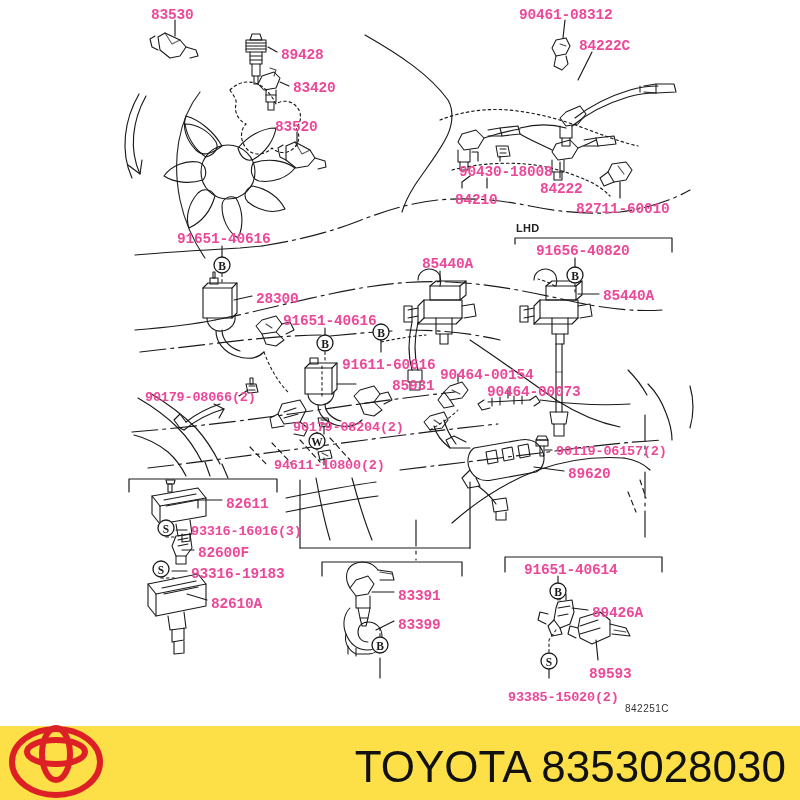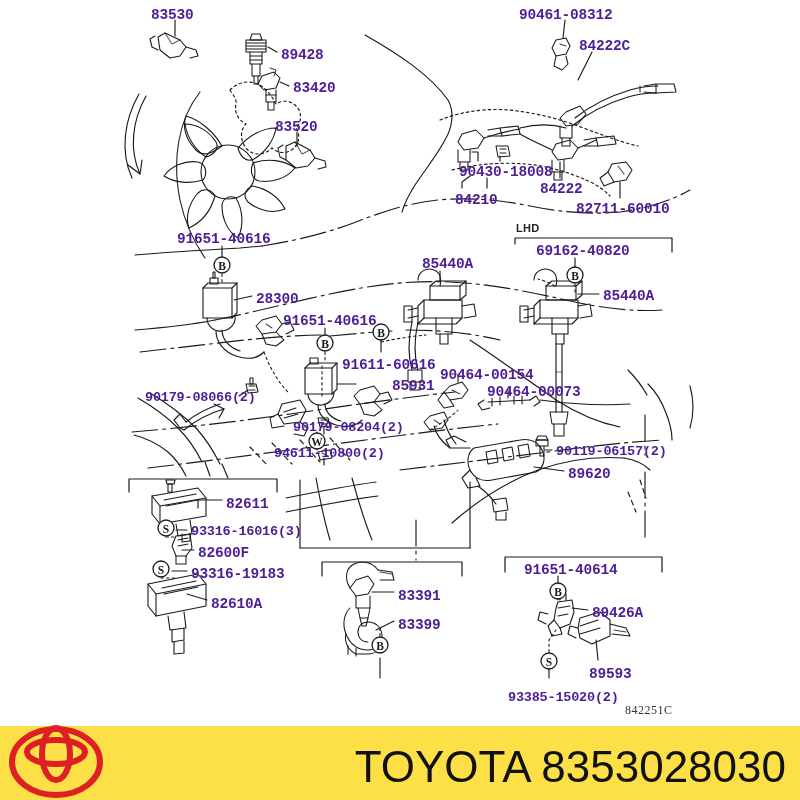--- a/index.html
+++ b/index.html
@@ -5,26 +5,26 @@
 <style>
   html,body{margin:0;padding:0;background:#ffffff;}
   body{width:800px;height:800px;position:relative;overflow:hidden;
        font-family:"Liberation Mono","DejaVu Sans Mono",monospace;}
 
   #diagram-area{position:absolute;left:0;top:0;width:800px;height:726px;overflow:hidden;}
 
   svg.art{position:absolute;left:0;top:0;width:800px;height:726px;}
 
   .lbl{position:absolute;font-family:"Liberation Mono","DejaVu Sans Mono",monospace;
-       font-weight:700;color:#4c1d95;white-space:nowrap;letter-spacing:-0.2px;}
+       font-weight:700;color:#ec4899;white-space:nowrap;letter-spacing:-0.2px;}
   .lbl.pn{font-size:14.5px;}
   .lbl.pn.small{font-size:13.5px;}
   .lbl.hand{font-family:"Liberation Sans",sans-serif;font-weight:700;font-size:11px;
             letter-spacing:0.3px;color:#222;}
-  .lbl.figid{font-family:Liberation Serif, serif;font-weight:400;font-size:12px;
+  .lbl.figid{font-family:Liberation Sans, sans-serif;font-weight:400;font-size:10px;
              color:#333;letter-spacing:0.5px;}
   .lbl.refer{font-size:13px;line-height:14.5px;font-weight:700;}
 
   
   #banner{position:absolute;left:0;top:726px;width:800px;height:74px;background:#fde047;}
   #toyota-text{position:absolute;right:14px;top:16px;font-family:"Liberation Sans",sans-serif;
       font-weight:400;font-size:44px;color:#111;letter-spacing:0px;white-space:nowrap;}
   #toyota-logo{position:absolute;left:8px;top:724px;width:96px;height:76px;}
 </style>
 </head>
@@ -577,29 +577,29 @@
       <div class="lbl pn" style="position: absolute; left: 519px; top: 7px;">90461-08312</div>
       <div class="lbl pn" style="position: absolute; left: 579px; top: 38px;">84222C</div>
       <div class="lbl pn" style="position: absolute; left: 459px; top: 164px;">90430-18008</div>
       <div class="lbl pn" style="position: absolute; left: 540px; top: 181px;">84222</div>
       <div class="lbl pn" style="position: absolute; left: 455px; top: 192px;">84210</div>
       <div class="lbl pn" style="position: absolute; left: 576px; top: 201px;">82711-60010</div>
       <div class="lbl pn" style="position: absolute; left: 177px; top: 231px;">91651-40616</div>
       <div class="lbl pn" style="position: absolute; left: 256px; top: 291px;">28300</div>
       <div class="lbl pn" style="position: absolute; left: 283px; top: 313px;">91651-40616</div>
       <div class="lbl pn" style="position: absolute; left: 422px; top: 256px;">85440A</div>
-      <div class="lbl pn" style="position: absolute; left: 536px; top: 243px;">69162-40820</div>
+      <div class="lbl pn" style="position: absolute; left: 536px; top: 243px;">91656-40820</div>
       <div class="lbl pn" style="position: absolute; left: 603px; top: 288px;">85440A</div>
       <div class="lbl pn" style="position: absolute; left: 342px; top: 357px;">91611-60616</div>
       <div class="lbl pn" style="position: absolute; left: 360px; top: 378px; margin-left: 32px;">85931</div>
       <div class="lbl pn" style="position: absolute; left: 440px; top: 367px;">90464-00154</div>
       <div class="lbl pn" style="position: absolute; left: 487px; top: 384px;">90464-00073</div>
       <div class="lbl pn small" style="position: absolute; left: 145px; top: 390px;">90179-08066(2)</div>
       <div class="lbl pn small" style="position: absolute; left: 293px; top: 420px;">90179-08204(2)</div>
-      <div class="lbl pn small" style="position: absolute; left: 274px; top: 446px;">94611-10800(2)</div>
+      <div class="lbl pn small" style="position: absolute; left: 274px; top: 458px;">94611-10800(2)</div>
       <div class="lbl pn small" style="position: absolute; left: 556px; top: 444px;">90119-06157(2)</div>
       <div class="lbl pn" style="position: absolute; left: 568px; top: 466px;">89620</div>
       <div class="lbl pn" style="position: absolute; left: 226px; top: 496px;">82611</div>
       <div class="lbl pn small" style="position: absolute; left: 191px; top: 524px;">93316-16016(3)</div>
       <div class="lbl pn" style="position: absolute; left: 198px; top: 545px; text-align: right;">82600F</div>
       <div class="lbl pn" style="position: absolute; left: 191px; top: 566px;">93316-19183</div>
       <div class="lbl pn" style="position: absolute; left: 211px; top: 596px;">82610A</div>
       <div class="lbl pn" style="position: absolute; left: 398px; top: 588px;">83391</div>
       <div class="lbl pn" style="position: absolute; left: 398px; top: 617px;">83399</div>
       <div class="lbl pn" style="position: absolute; left: 350px; top: 691px; margin-top: 44px;">91656-40816</div>

